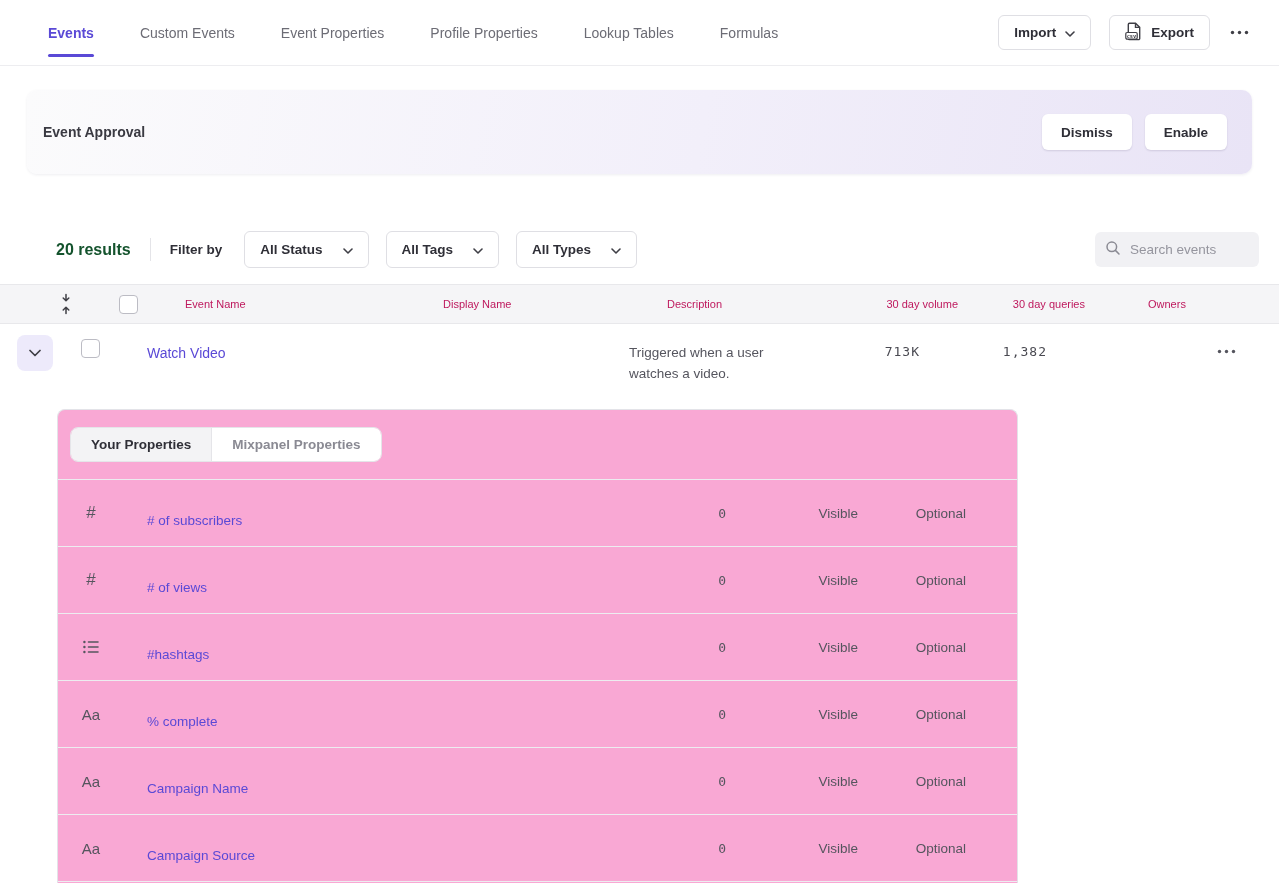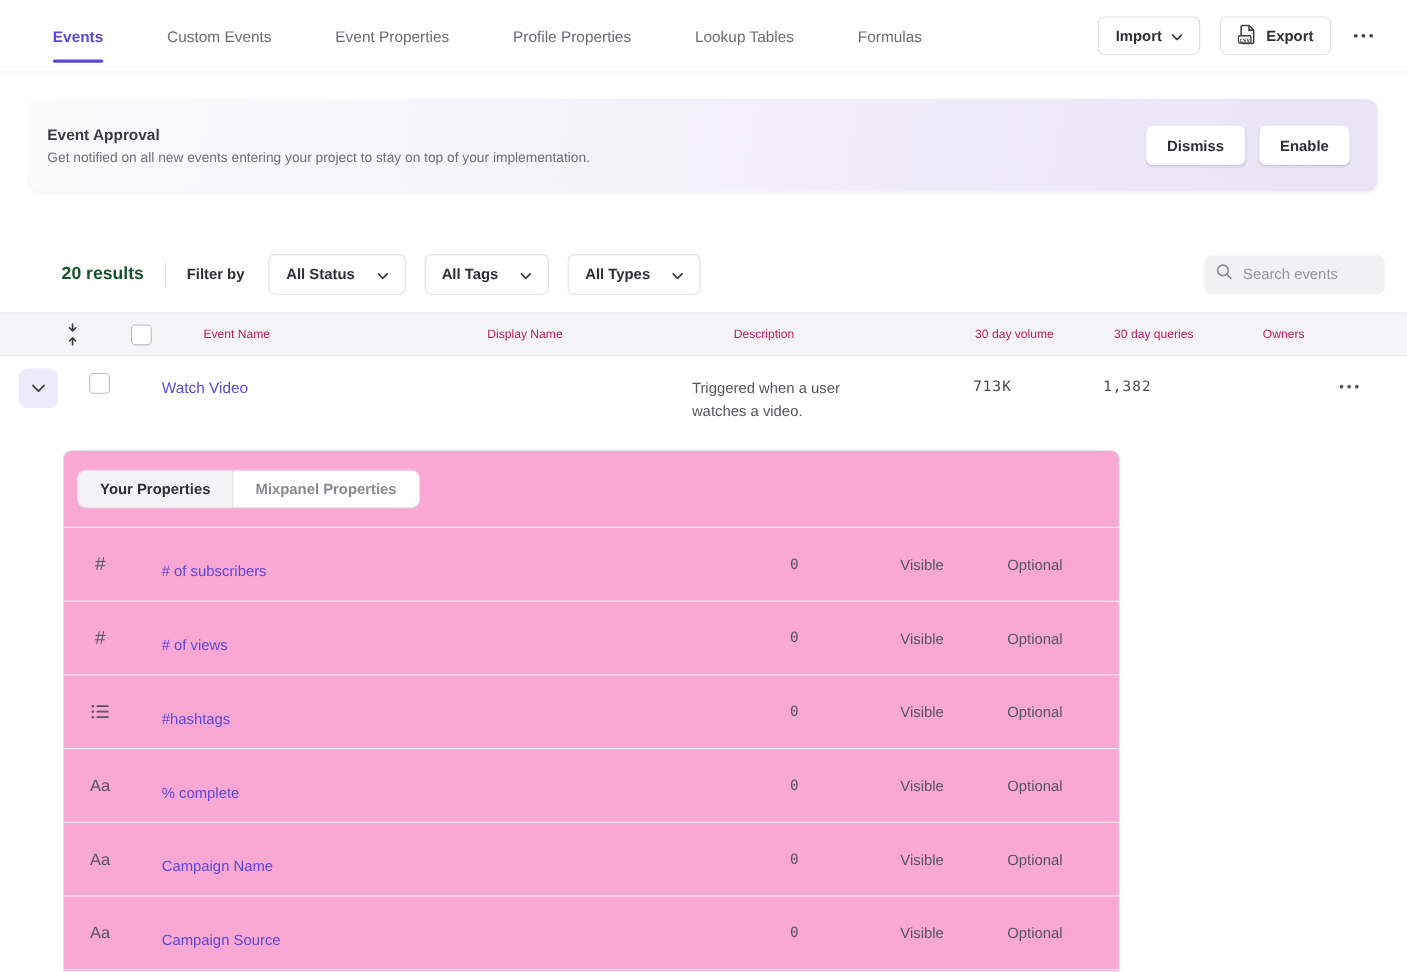--- a/index.html
+++ b/index.html
@@ -2,21 +2,21 @@
 <html><head>
 <meta charset="utf-8">
 <style>
   * { box-sizing: border-box; margin: 0; padding: 0; }
   html,body { width:1279px; height:884px; overflow:hidden; background:#fff;
     font-family:"Liberation Sans", sans-serif; color:#2f2f37; }
 
   
   .topnav { height:66px; display:flex; align-items:center; padding:0 28px 0 48px;
     border-bottom:1px solid #ededf0; background:#fff; }
-  .nav-tabs { display:flex; gap:58px; align-items:center; }
+  .nav-tabs { display:flex; gap:46px; align-items:center; }
   .nav-tab { font-size:14px; color:#6c6c75; cursor:pointer; position:relative; padding:6px 0; }
   .nav-tab.active { color:#5a49d6; font-weight:bold; }
   .nav-tab.active .underline { position:absolute; left:0; right:0; bottom:-10px;
     height:3px; border-radius:2px; background:#5a49d6; }
   .nav-actions { margin-left:auto; display:flex; align-items:center; gap:18px; }
   .btn { display:flex; align-items:center; gap:9px; height:35px; padding:0 15px;
     border:1px solid #dfdfe4; border-radius:6px; background:#fff; font-size:13.5px;
     font-weight:bold; color:#2f2f37; cursor:pointer; }
   .dots { display:flex; align-items:center; cursor:pointer; padding:4px 2px; }
 
@@ -129,21 +129,20 @@
           <circle cx="9.5" cy="2.5" r="1.7" fill="#3f3f46"></circle>
           <circle cx="16.5" cy="2.5" r="1.7" fill="#3f3f46"></circle>
         </svg>
     </div>
   </div>
 </div>
 
 <div class="banner">
   <div>
     <div class="banner-title">Event Approval</div>
-    <div class="banner-desc">Get notified on all new events entering your project to stay on top of your implementation.</div>
   </div>
   <div class="banner-actions">
     <button class="banner-btn">Dismiss</button>
     <button class="banner-btn">Enable</button>
   </div>
 </div>
 
 <div class="filter-row">
   <span class="results">20 results</span>
   <div class="vdivider"></div>

